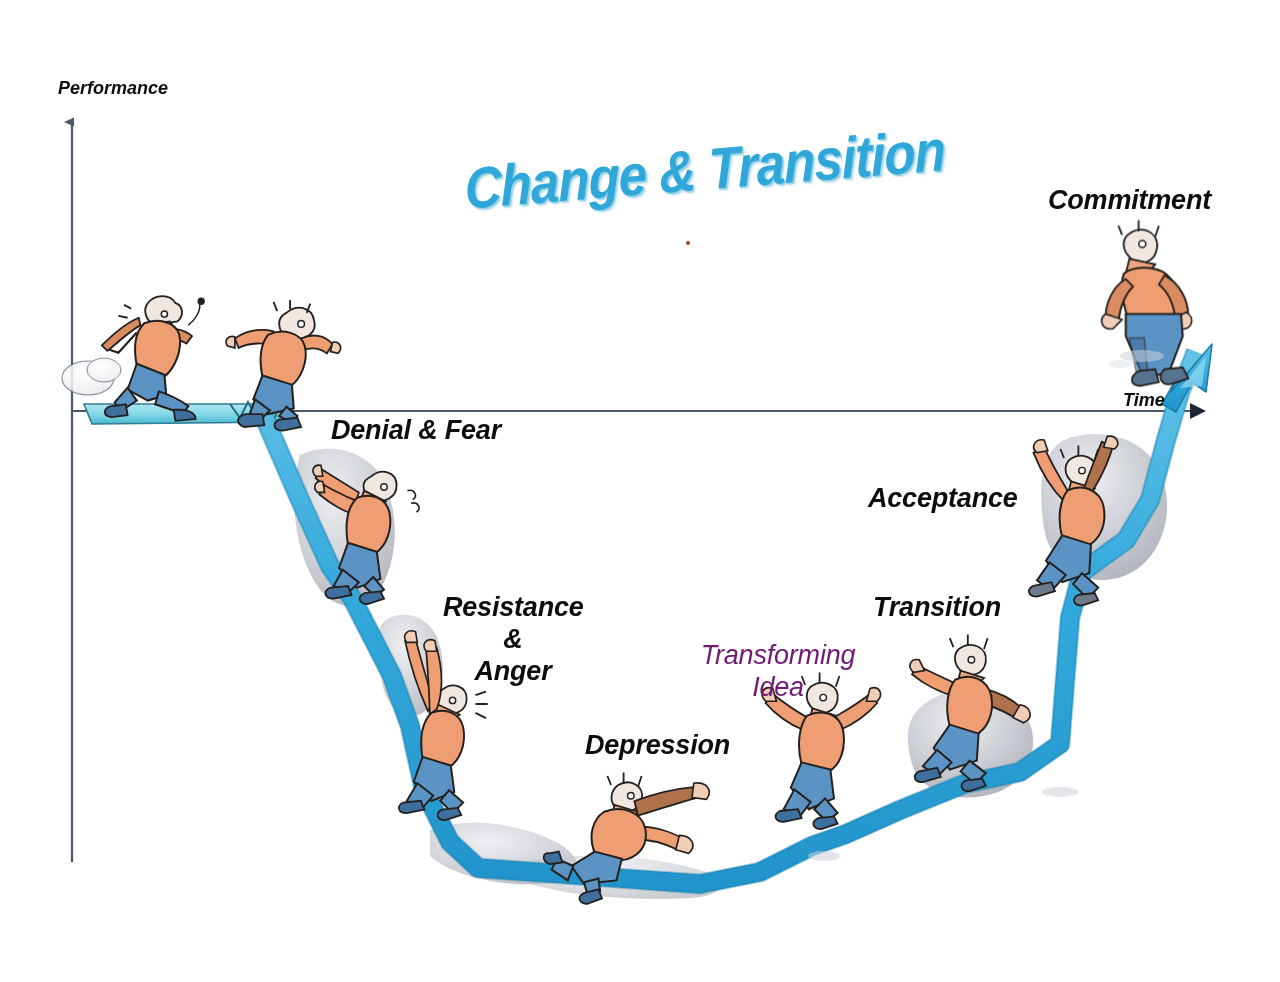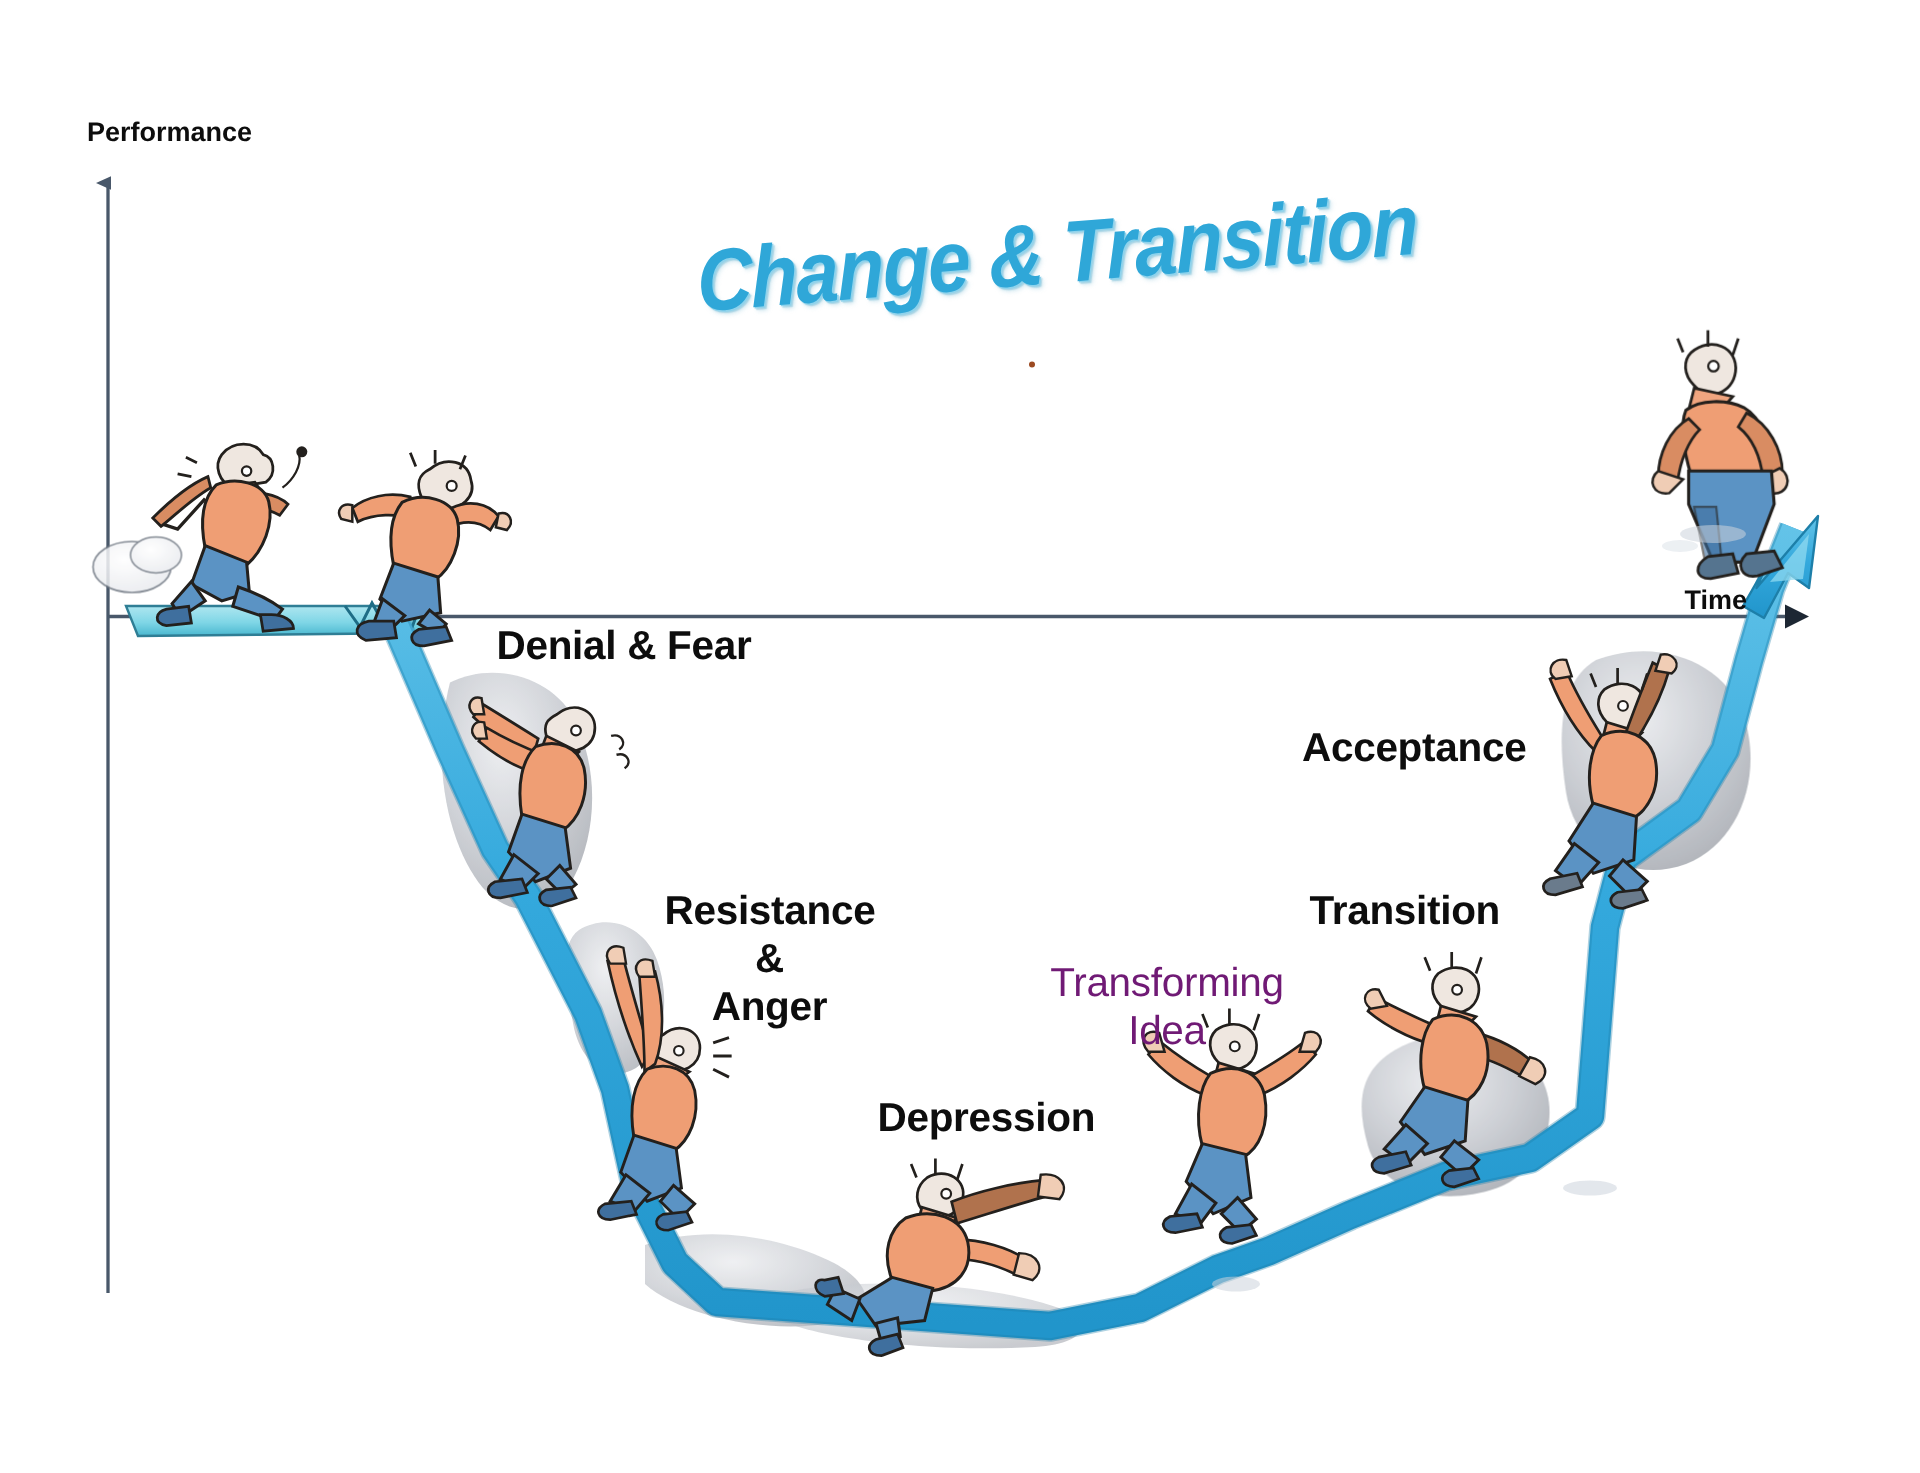--- a/index.html
+++ b/index.html
@@ -21,20 +21,21 @@
     position: absolute;
     left: 0; top: 0;
     width: 1280px;
     height: 982px;
   }
 
   
   .lbl {
     position: absolute;
     font-family: "Liberation Sans", sans-serif;
+    font-style: italic;
     font-weight: bold;
     color: #0d0d0d;
     white-space: pre;
     line-height: 1.18;
     letter-spacing: -0.2px;
   }
   .lbl.axis {
     font-size: 18px;
     letter-spacing: 0px;
   }
@@ -402,14 +403,15 @@
 
   <div class="lbl stage" style="left:569px; top:730px;margin-left:16px;">Depression</div>
 
   <div class="lbl green center" style="left:688px; top:640px; width:180px;">Transforming
 Idea</div>
 
   <div class="lbl stage" style="left:873px; top:592px;">Transition</div>
 
   <div class="lbl stage" style="left:868px; top:483px;text-align:center;">Acceptance</div>
 
+  <div class="lbl stage" style="left:1048px; top:185px;">Commitment</div>
 
 </div>
 
 </body></html>

